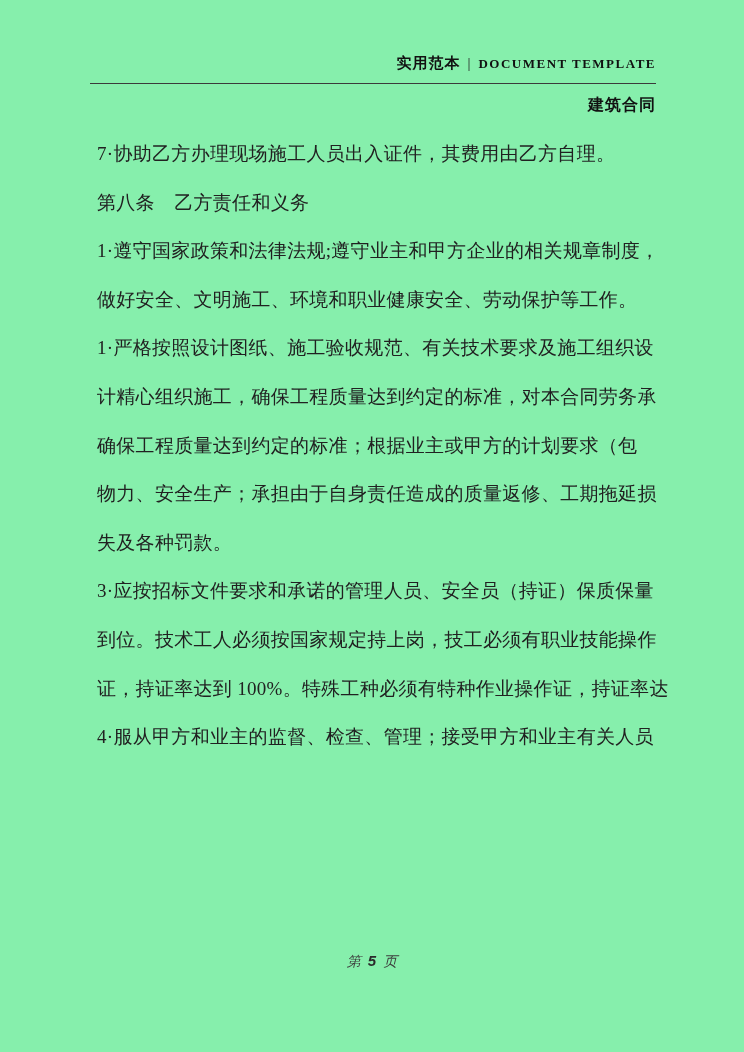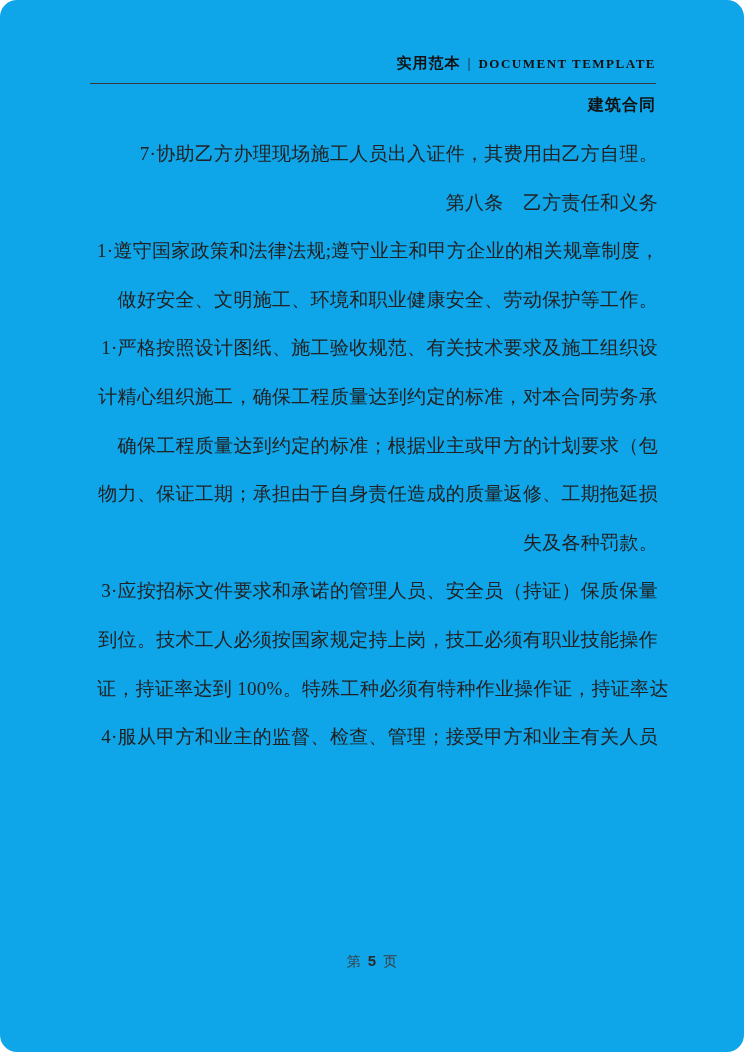--- a/index.html
+++ b/index.html
@@ -4,25 +4,24 @@
 <style>
   html, body {
     margin: 0;
     padding: 0;
     background: #ffffff;
   }
   .page {
     position: relative;
     width: 744px;
     height: 1052px;
-    background: #0ea5e9;
+    background: #86efac;
     overflow: hidden;
     font-family: "Liberation Serif", "DejaVu Serif", serif;
     color: #1f1f1f;
-    border-radius: 17px;
   }
 
   
   .page-header {
     position: absolute;
     top: 53px;
     left: 90px;
     right: 88px;
     text-align: right;
   }
@@ -62,37 +61,37 @@
   
   .doc-body {
     position: absolute;
     top: 130px;
     left: 97px;
     right: 86px;
     font-size: 19px;
     line-height: 48.6px;
     letter-spacing: 0.3px;
     color: #212121;
-    text-align: right;
   }
   .doc-line {
     white-space: nowrap;
     overflow: visible;
   }
 
   
   .page-footer {
     position: absolute;
     left: 0;
     right: 0;
     top: 950px;
     text-align: center;
     font-size: 14px;
     line-height: 22px;
     color: #3d3d3d;
+    font-style: italic;
   }
   .page-footer .page-num {
     font-family: "Liberation Sans", "DejaVu Sans", sans-serif;
     font-weight: bold;
     font-size: 15px;
     color: #2b2b2b;
     margin: 0 7px;
   }
 </style>
 </head>
@@ -118,21 +117,21 @@
 
       <div class="doc-line">做好安全、文明施工、环境和职业健康安全、劳动保护等工作。</div>
 
       <div class="doc-line">1·严格按照设计图纸、施工验收规范、有关技术要求及施工组织设</div>
 
       <div class="doc-line">计精心组织施工，确保工程质量达到约定的标准，对本合同劳务承</div>
 
       <div class="doc-line">确保工程质量达到约定的标准；根据业主或甲方的计划要求（包</div>
 
 
-      <div class="doc-line">物力、保证工期；承担由于自身责任造成的质量返修、工期拖延损</div>
+      <div class="doc-line">物力、安全生产；承担由于自身责任造成的质量返修、工期拖延损</div>
 
       <div class="doc-line">失及各种罚款。</div>
 
       <div class="doc-line">3·应按招标文件要求和承诺的管理人员、安全员（持证）保质保量</div>
 
       <div class="doc-line">到位。技术工人必须按国家规定持上岗，技工必须有职业技能操作</div>
 
       <div class="doc-line">证，持证率达到 100%。特殊工种必须有特种作业操作证，持证率达</div>
 
 

